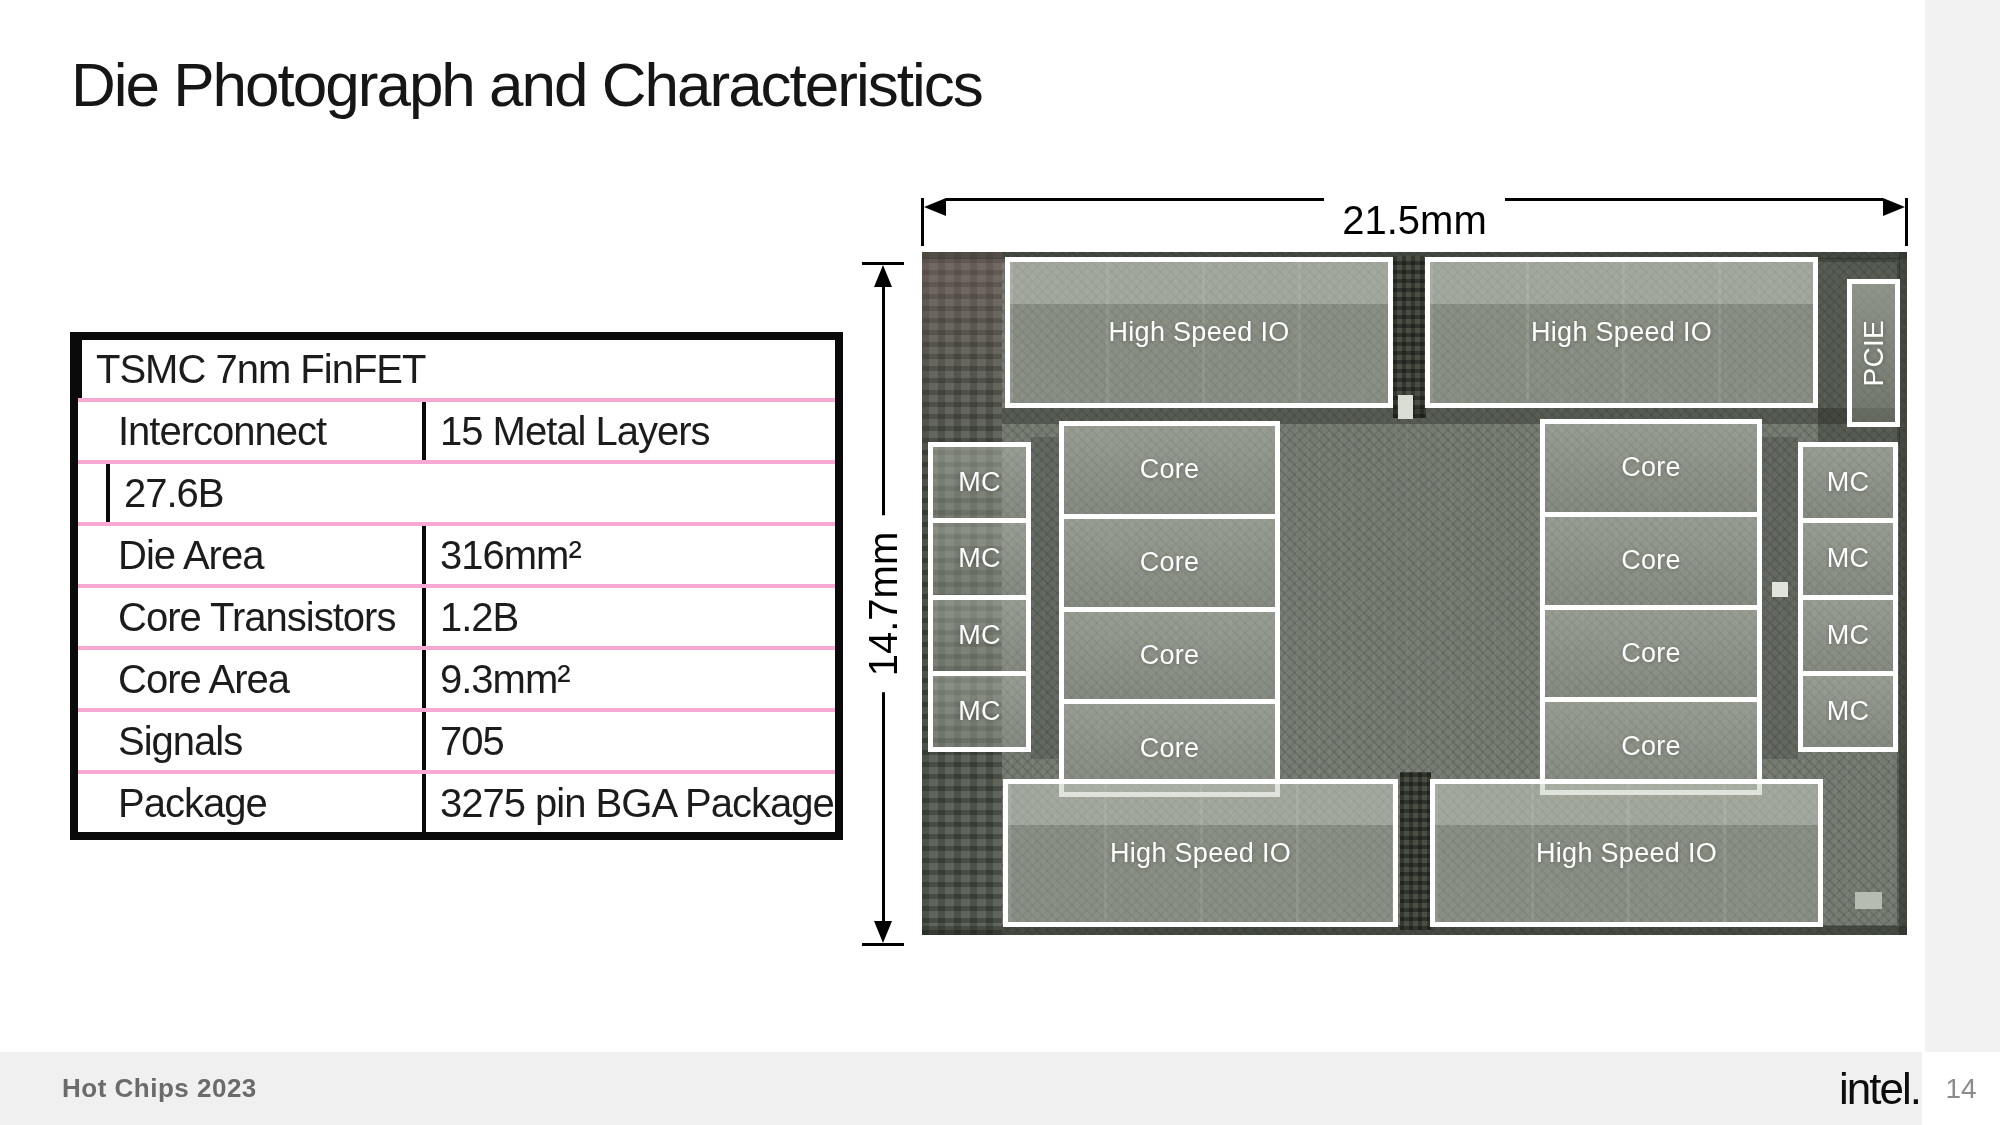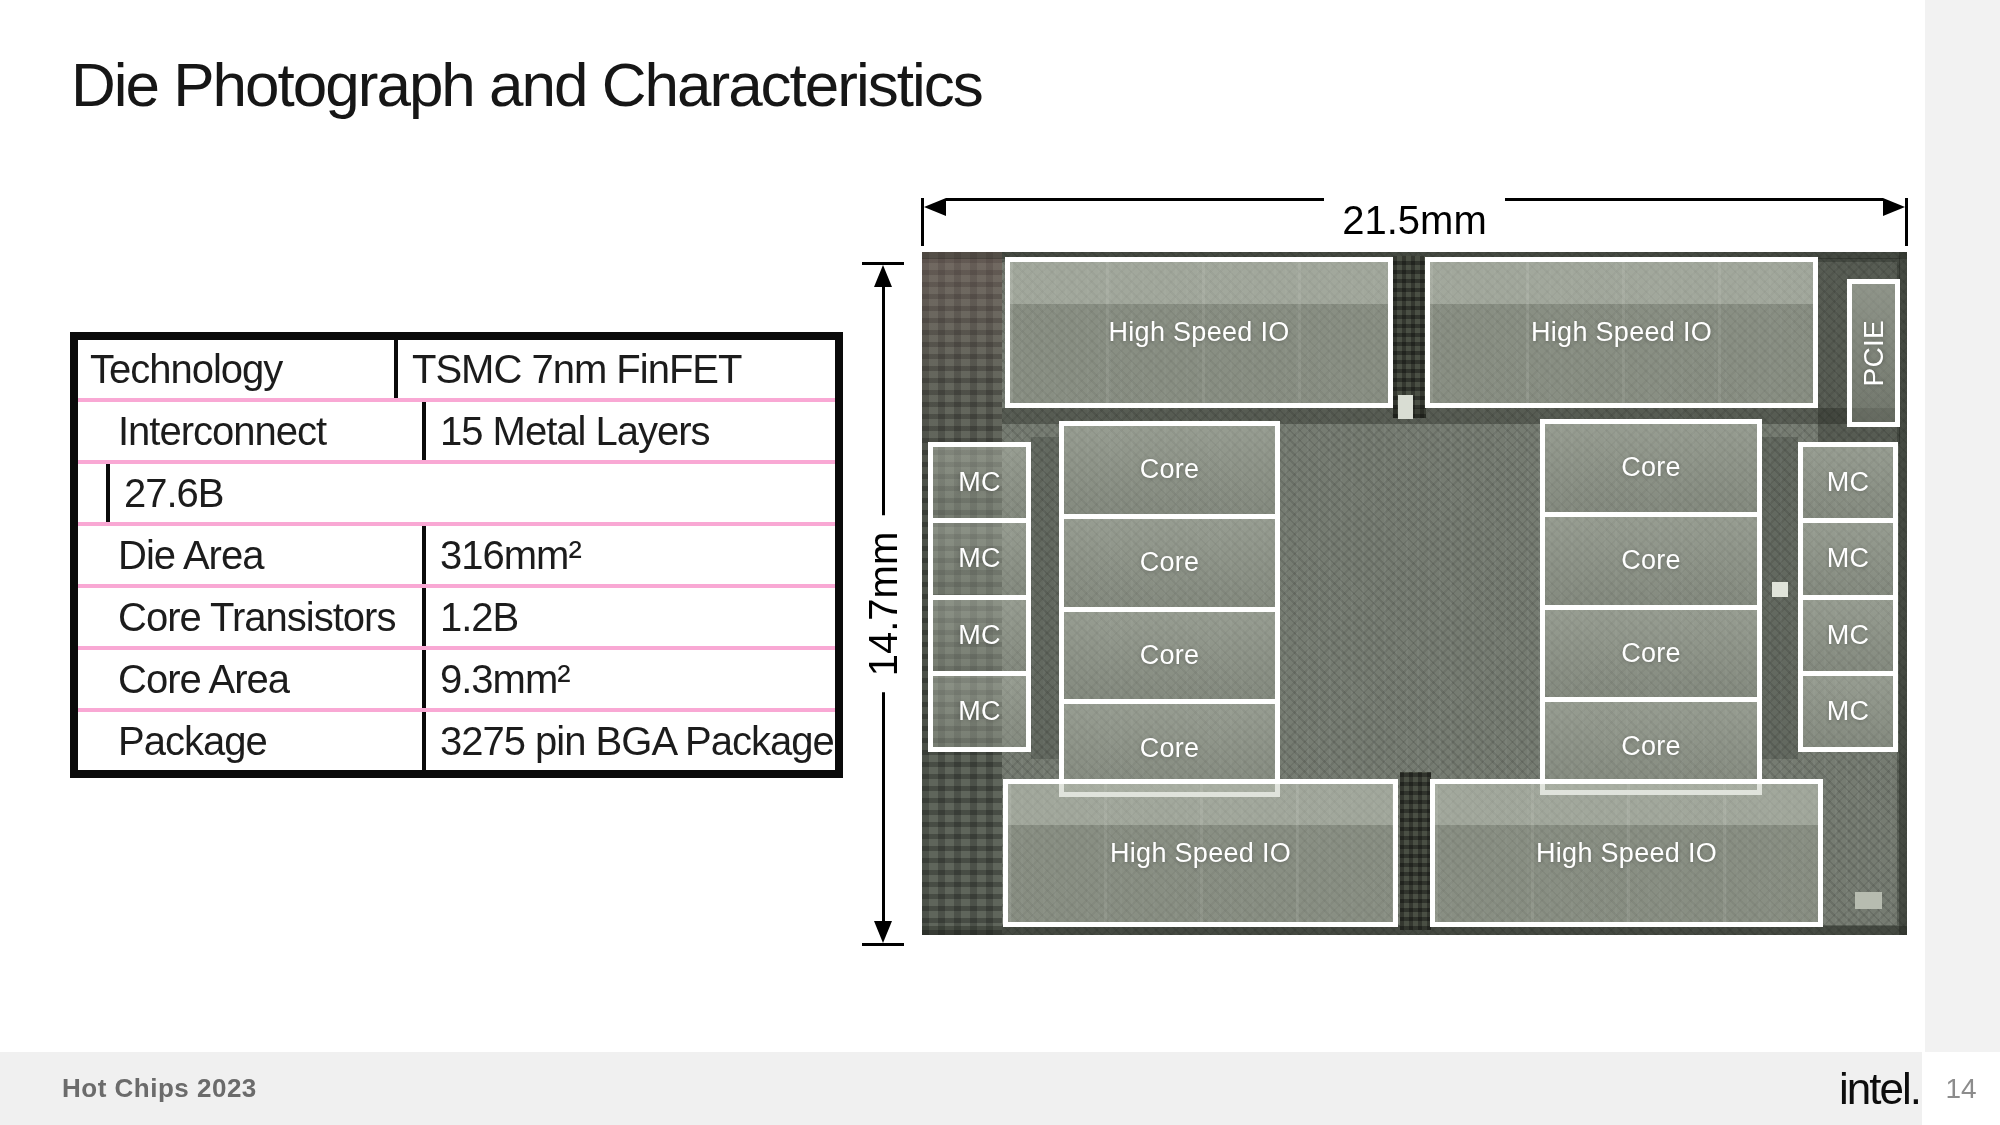--- a/index.html
+++ b/index.html
@@ -110,41 +110,44 @@
 <body>
 
 <div class="slide">
 
   <div class="side-strip"></div>
 
   <h1 class="title">Die Photograph and Characteristics</h1>
 
   <div class="spec-table">
     <div class="spec-row">
-      <div class="spec-label">Technology</div>
       <div class="spec-value">TSMC 7nm FinFET</div>
     </div>
     <div class="spec-row">
       <div class="spec-label">Interconnect</div>
       <div class="spec-value">15 Metal Layers</div>
     </div>
     <div class="spec-row">
       <div class="spec-value">27.6B</div>
     </div>
     <div class="spec-row">
       <div class="spec-label">Die Area</div>
       <div class="spec-value">316mm²</div>
     </div>
     <div class="spec-row">
       <div class="spec-label">Core Transistors</div>
       <div class="spec-value">1.2B</div>
     </div>
     <div class="spec-row">
       <div class="spec-label">Core Area</div>
       <div class="spec-value">9.3mm²</div>
+    </div>
+    <div class="spec-row">
+      <div class="spec-label">Signals</div>
+      <div class="spec-value">705</div>
     </div>
     <div class="spec-row">
       <div class="spec-label">Package</div>
       <div class="spec-value">3275 pin BGA Package</div>
     </div>
   </div>
 
   <div class="hdim">
     <div class="tick"></div>
     <div class="ah left"></div>

